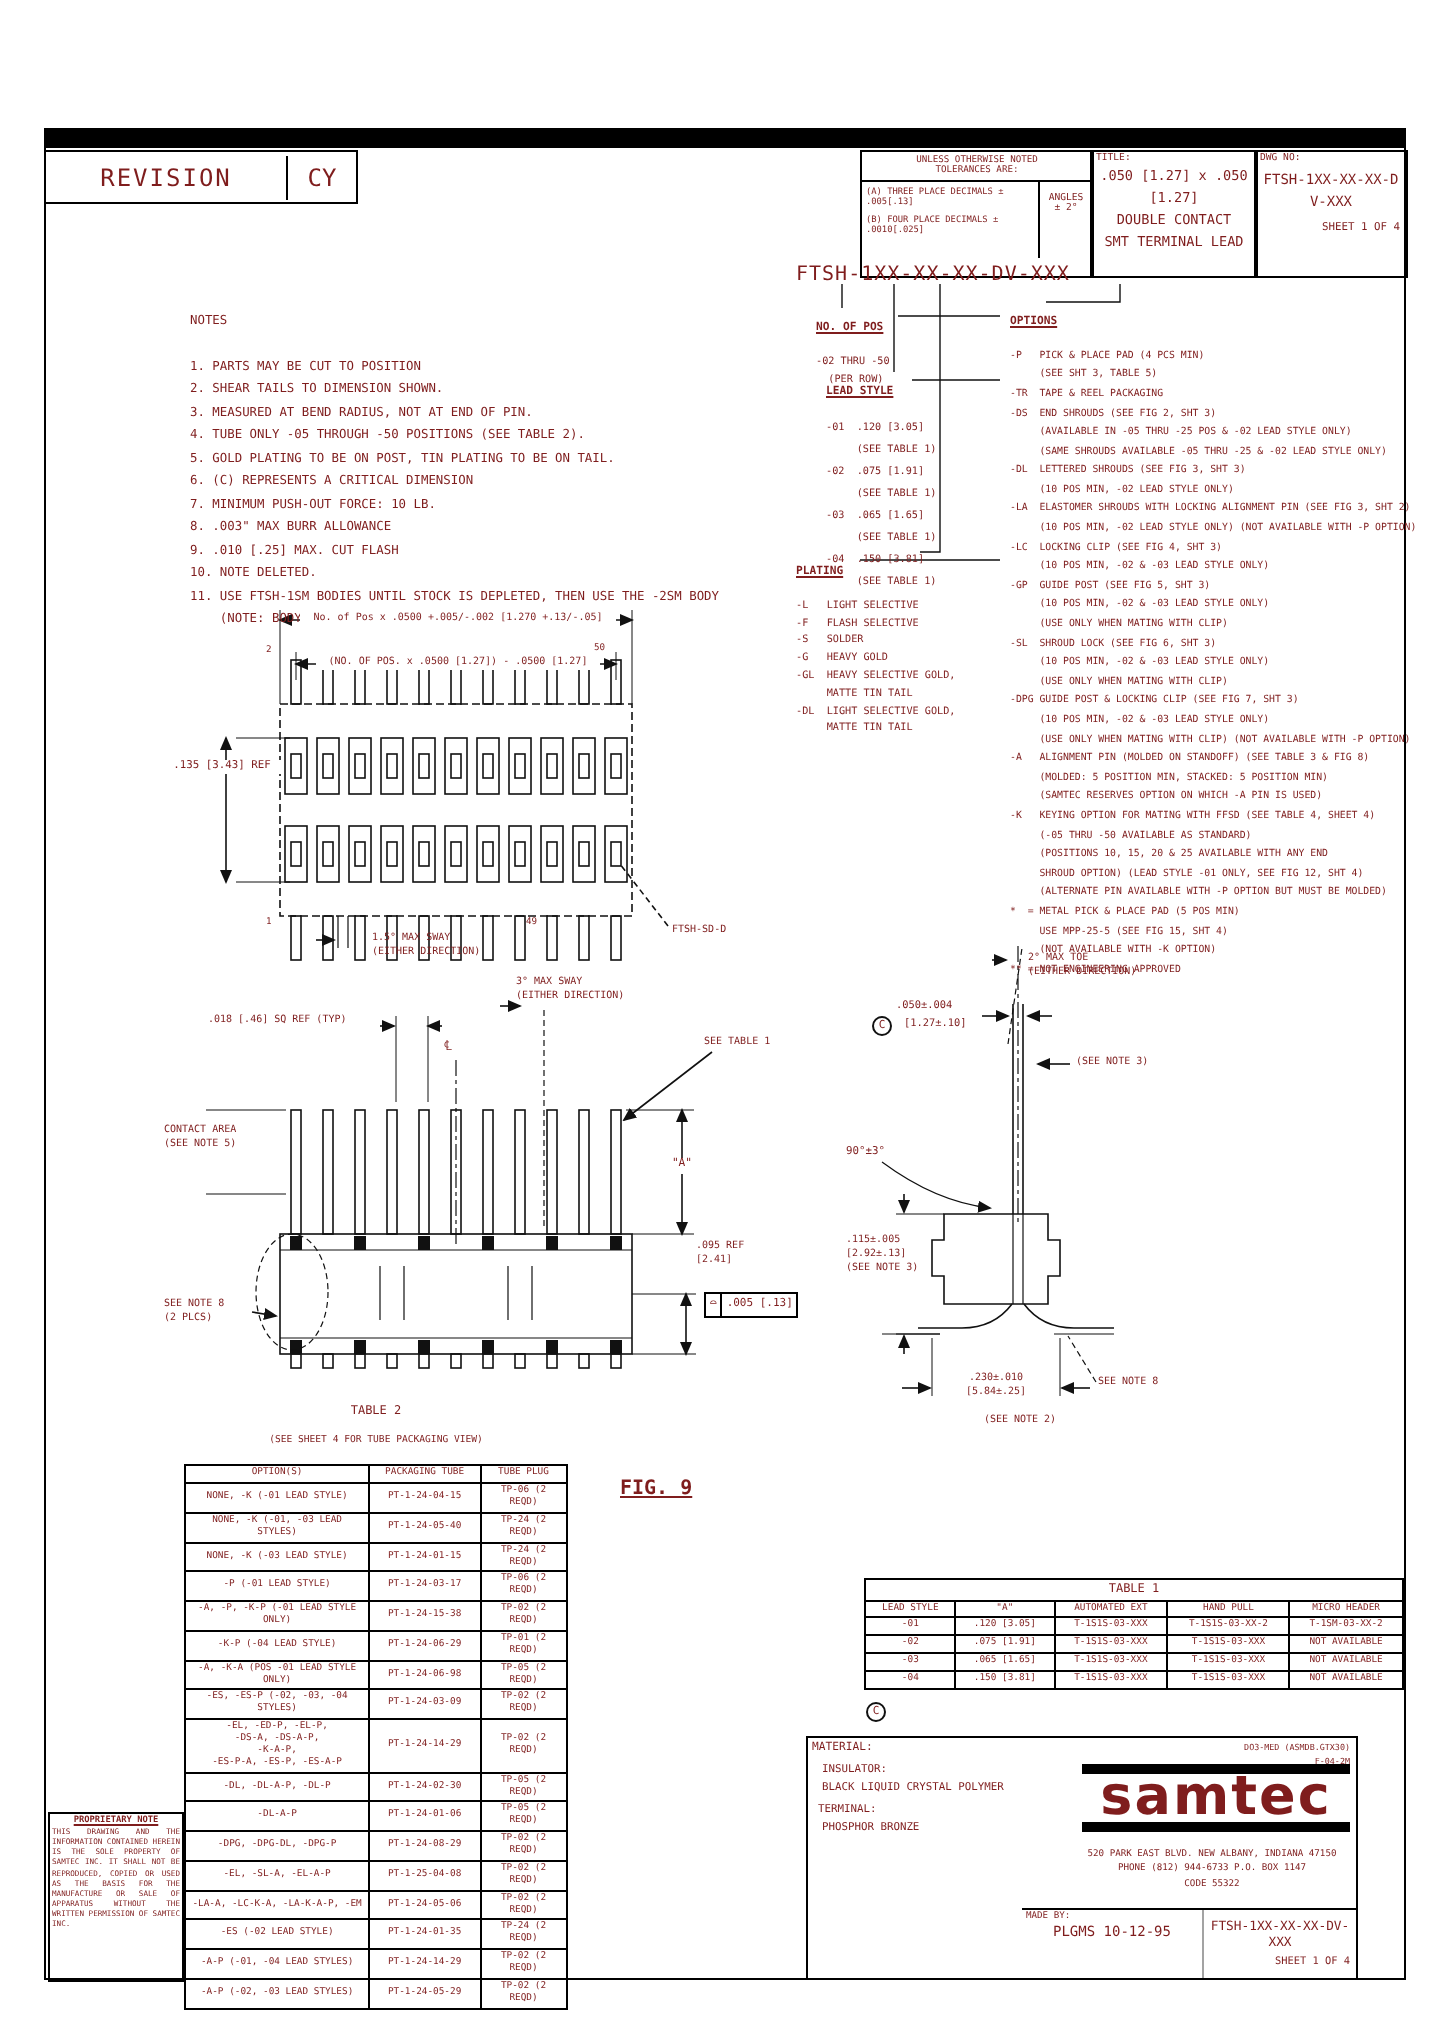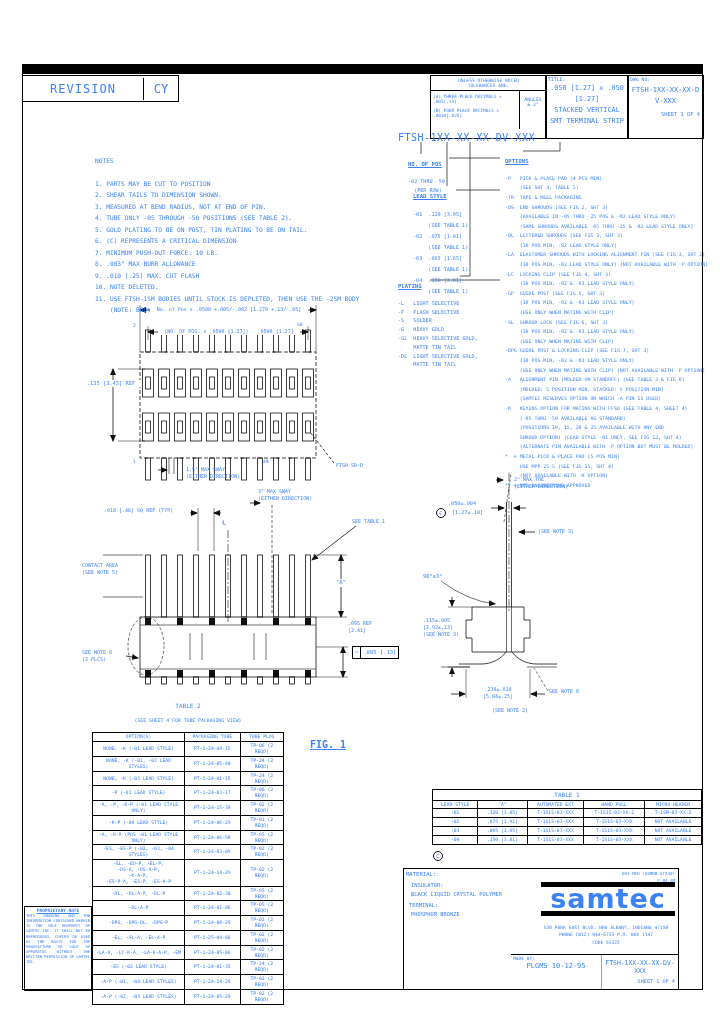--- a/index.html
+++ b/index.html
@@ -1,17 +1,17 @@
 <!DOCTYPE html>
 <html><head>
 <meta charset="utf-8">
 <style>
   html,body{margin:0;padding:0;background:#e8e8e4;}
   #canvas{position:relative;width:720px;height:1012px;background:#ffffff;
-          font-family:"DejaVu Sans Mono","Liberation Mono",monospace;color:#3b82f6;overflow:hidden;}
+          font-family:"DejaVu Sans Mono","Liberation Mono",monospace;color:#7f1d1d;overflow:hidden;}
   #topbar{position:absolute;left:22px;top:64px;width:681px;height:9px;background:#000;}
   #frame{position:absolute;left:22px;top:73px;width:679px;height:915px;border:1.5px solid #000;}
   svg.art{position:absolute;left:0;top:0;z-index:1;}
   .lbl{position:absolute;z-index:2;font-size:6px;line-height:1.35;white-space:pre-line;}
   .ctr{text-align:center;}
   .bgw{background:#fff;}
   .lines{white-space:pre;font-size:5.1px;line-height:9.6px;}
   .hdg{font-size:5.6px;font-weight:bold;text-decoration:underline;white-space:pre;}
   .box{position:absolute;border:1.5px solid #000;z-index:2;background:#fff;}
   .cell{position:absolute;border:1px solid #000;z-index:2;font-size:5px;}
@@ -242,22 +242,22 @@
       </div>
       <div style="width:26px;border-left:1px solid #000;text-align:center;padding-top:6px;white-space:pre-line;font-size:4.8px;">ANGLES
 ± 2°</div>
     </div>
   </div>
 
   <div class="cell" style="left:545px;top:75px;width:82px;height:62px;">
     <div style="font-size:4.8px;padding:1px 2px;">TITLE:</div>
     <div class="ctr" style="font-size:6.8px;line-height:1.6;">
       <div>.050 [1.27] x .050 [1.27]</div>
-      <div>STACKED VERTICAL</div>
-      <div>SMT TERMINAL STRIP</div>
+      <div>DOUBLE CONTACT</div>
+      <div>SMT TERMINAL LEAD</div>
     </div>
   </div>
 
   <div class="cell" style="left:627px;top:75px;width:75px;height:62px;">
     <div style="font-size:4.8px;padding:1px 2px;">DWG NO:</div>
     <div class="ctr" style="font-size:7px;line-height:1.5;padding:2px;word-break:break-all;">FTSH-1XX-XX-XX-DV-XXX</div>
     <div style="font-size:5.4px;text-align:right;padding:3px 3px 0 0;">SHEET 1 OF 4</div>
   </div>
 
   <div class="lbl" style="left:95px;top:143px;width:305px;font-size:6.2px;line-height:11.5px;">
@@ -325,21 +325,21 @@
   <div class="lbl" style="left:538px;top:528px;width:52px;font-size:5px;">(SEE NOTE 3)</div>
   <div class="lbl" style="left:423px;top:573px;width:32px;font-size:5.4px;">90°±3°</div>
   <div class="lbl" style="left:423px;top:617px;width:48px;font-size:5px;">.115±.005
 [2.92±.13]
 (SEE NOTE 3)</div>
   <div class="lbl ctr bgw" style="left:468px;top:686px;width:60px;font-size:5px;">.230±.010
 [5.84±.25]</div>
   <div class="lbl" style="left:549px;top:688px;width:46px;font-size:5px;">SEE NOTE 8</div>
   <div class="lbl ctr" style="left:482px;top:707px;width:56px;font-size:5px;">(SEE NOTE 2)</div>
 
-  <div class="lbl" style="left:310px;top:738px;font-size:10px;font-weight:bold;text-decoration:underline;">FIG. 1</div>
+  <div class="lbl" style="left:310px;top:738px;font-size:10px;font-weight:bold;text-decoration:underline;">FIG. 9</div>
 
   <div class="lbl" style="left:433px;top:843px;">
     <span class="circleC">C</span>
   </div>
 
   <div class="lbl" style="left:92px;top:694px;width:192px;">
     <div class="ttitle">TABLE 2</div>
     <div class="ttitle" style="font-size:4.8px;">(SEE SHEET 4 FOR TUBE PACKAGING VIEW)</div>
     <table class="dt">
       <thead>

